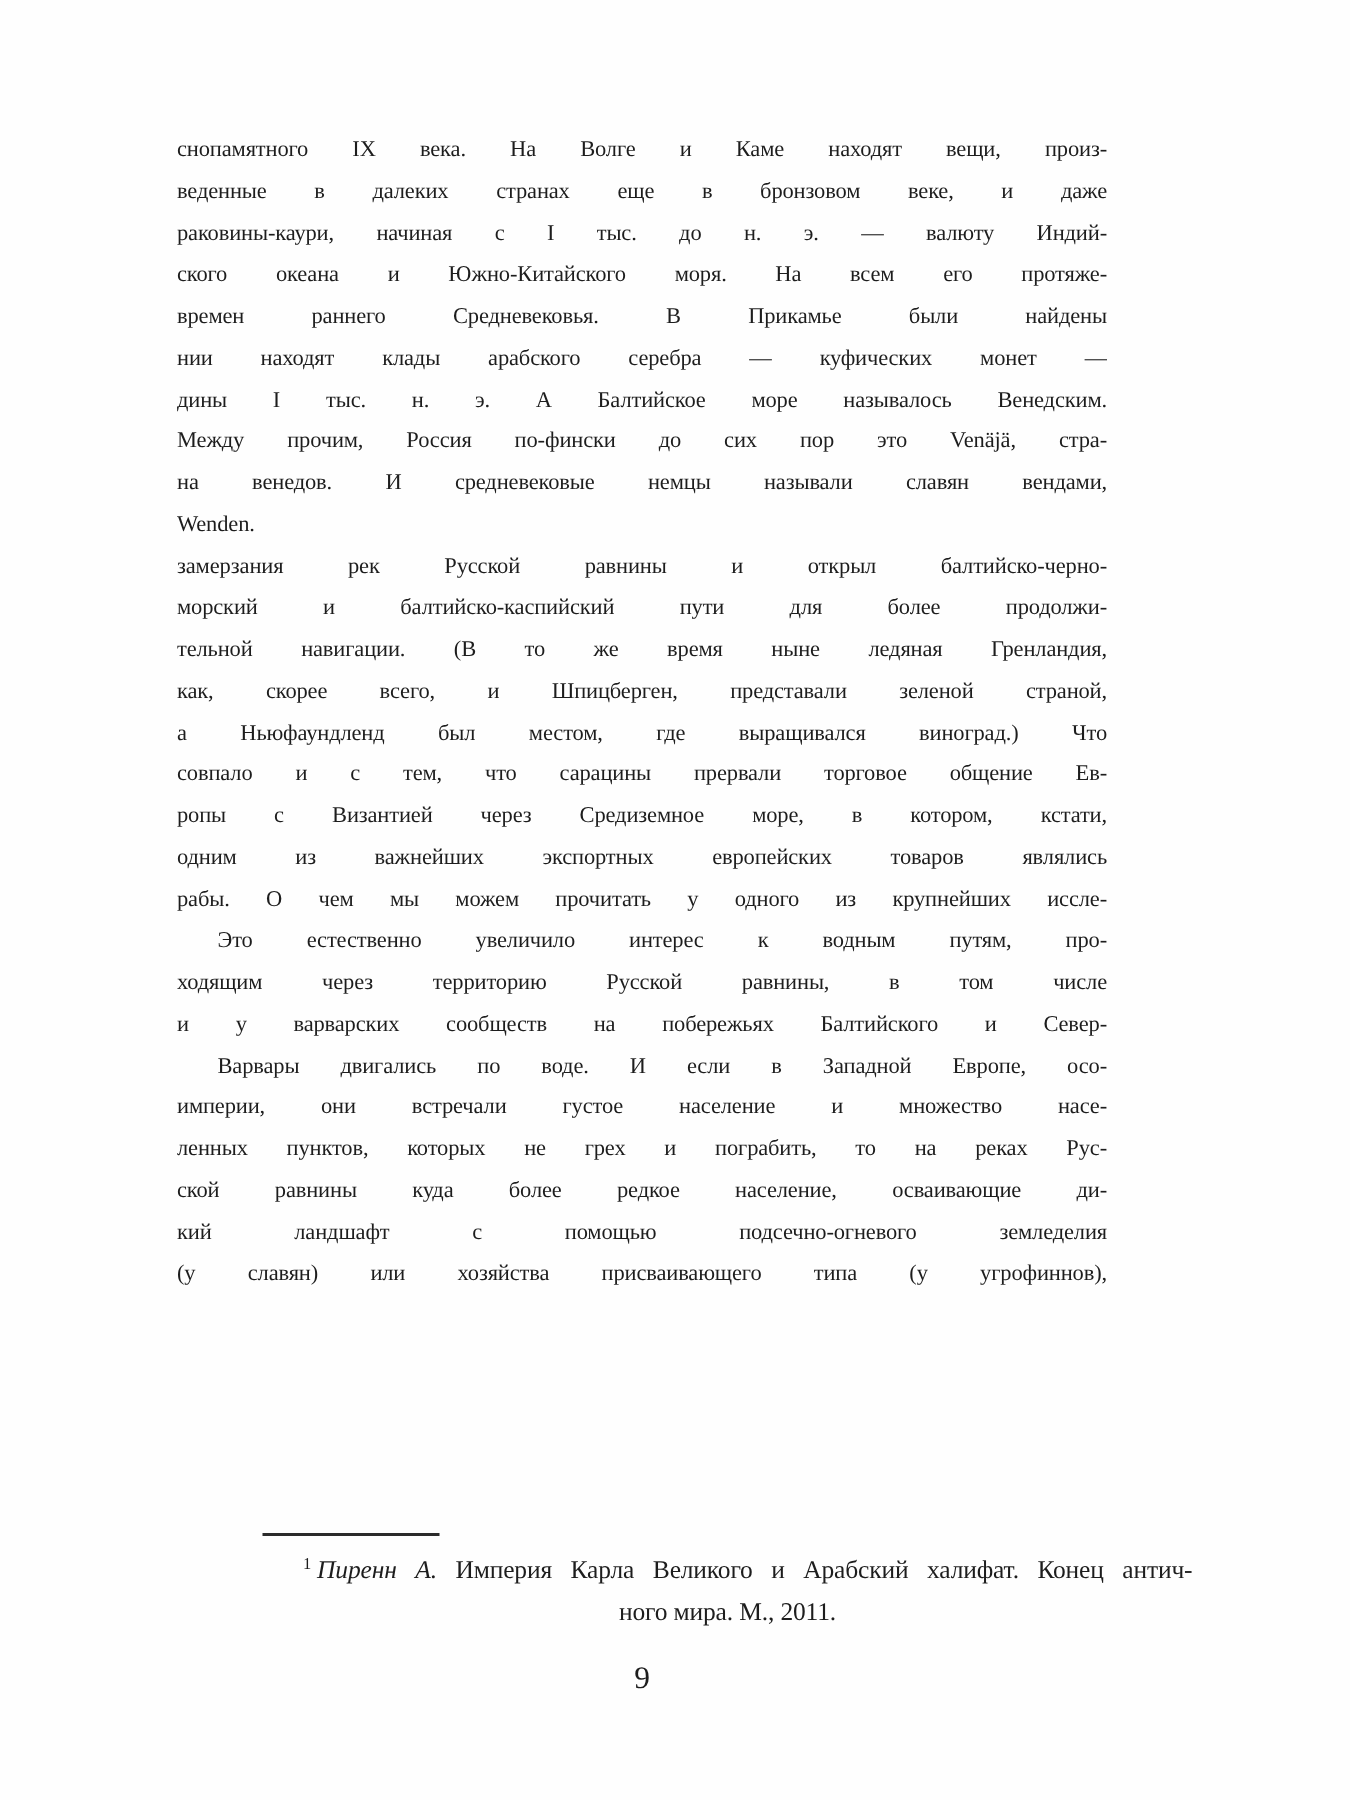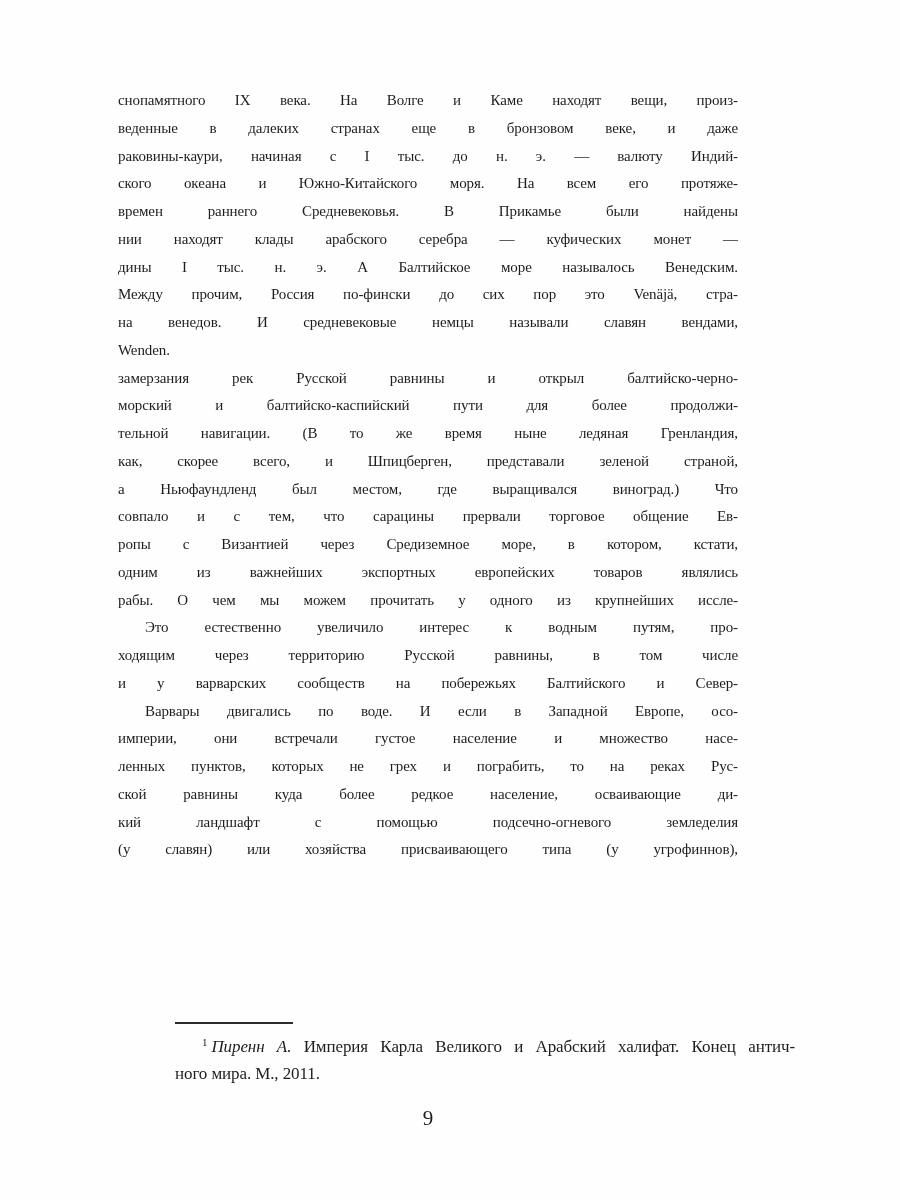--- a/index.html
+++ b/index.html
@@ -52,21 +52,21 @@
     width: 118px;
     height: 2px;
     background: #2b2b2b;
     margin-bottom: 10px;
   }
   .fn-line1 {
     text-align: justify;
     text-align-last: justify;
     text-indent: 27px;
   }
-  .fn-line2 { text-align: left; }
+  .fn-line2 { text-align: center; }
   .fn-marker {
     display: inline-block;
     font-size: 11px;
     position: relative;
     top: -6px;
     margin-right: 4px;
     text-indent: 0;
   }
   .fn-author {
     font-style: italic;

